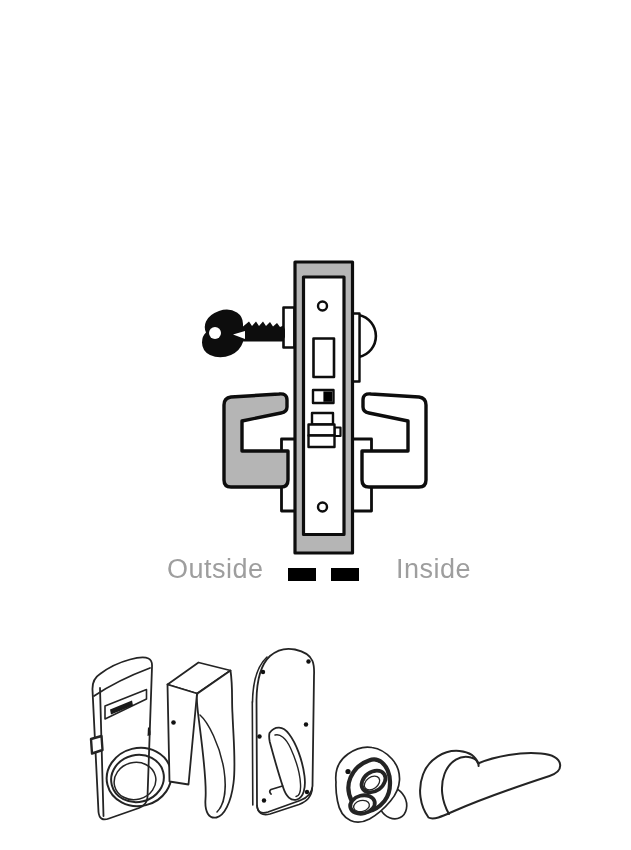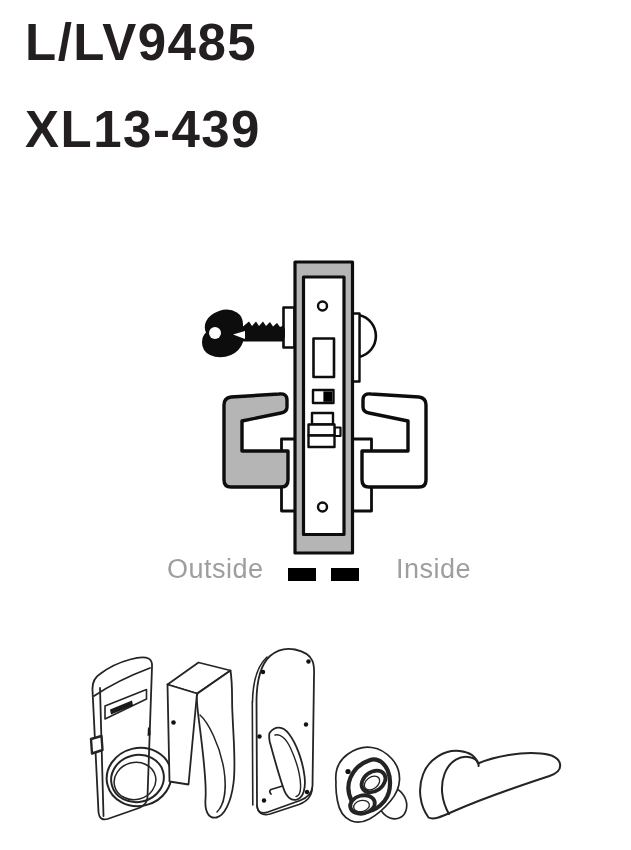--- a/index.html
+++ b/index.html
@@ -19,24 +19,22 @@
     font-weight:400;letter-spacing:0.5px;
   }
   .side-label.outside{left:167px;}
   .side-label.inside{left:396px;}
 </style>
 </head>
 <body>
 
 <div class="page">
 
-  <div class="heading heading-1">L/LV9485</div>
 
   <div class="heading heading-2">
-    <div>XL13-439</div>
   </div>
 
   <svg class="diagram-svg" viewBox="0 0 631 850">
 
     <g stroke="#0d0d0d" fill="none" stroke-linejoin="round" stroke-linecap="round">
 
       <path d="M359,315 A21.5,21.5 0 0 1 359,357 Z" fill="#ffffff" stroke-width="2.6"></path>
 
       <rect x="352" y="313.5" width="7.5" height="68" fill="#ffffff" stroke-width="2.4"></rect>
 

